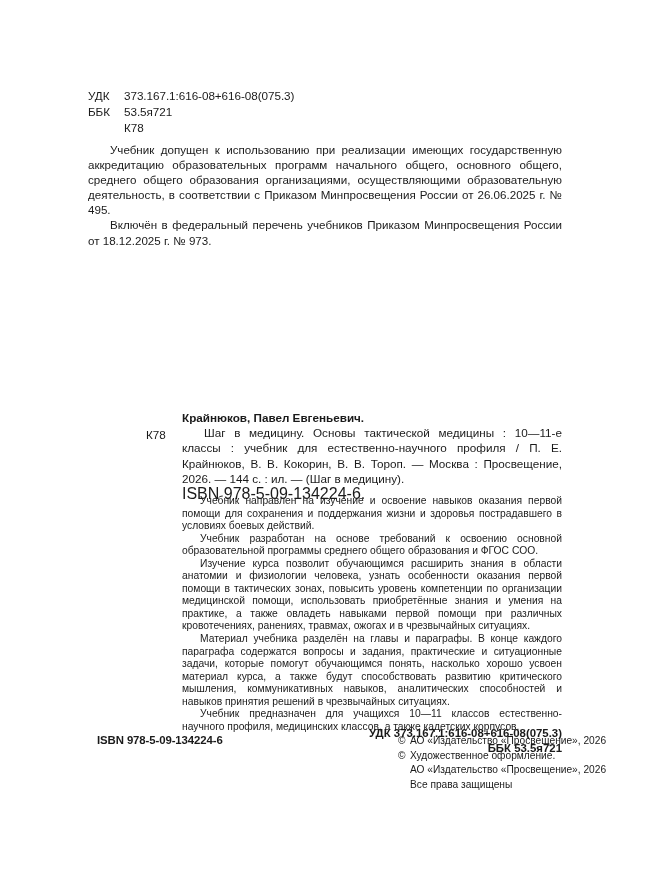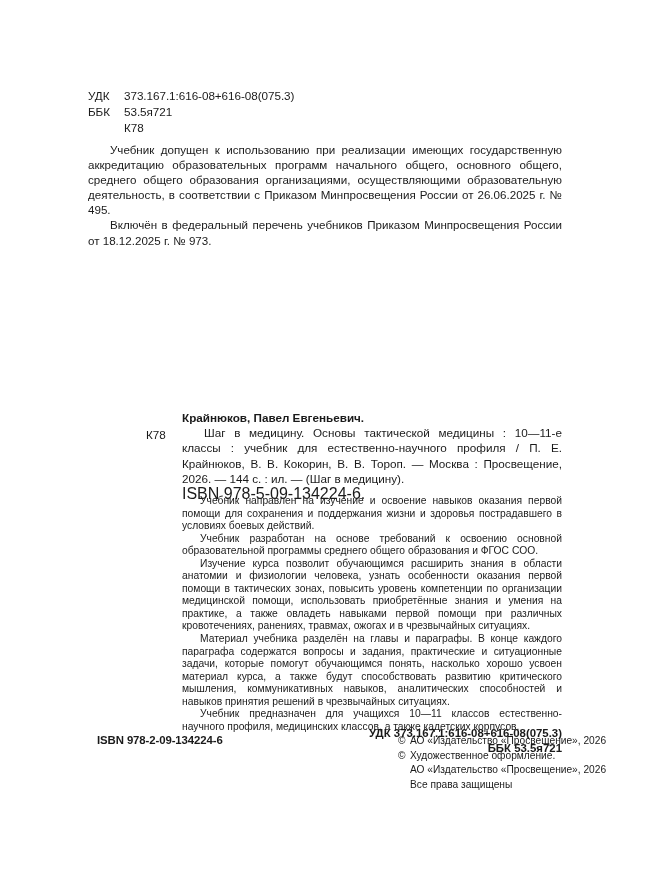--- a/index.html
+++ b/index.html
@@ -214,21 +214,21 @@
     <p>Изучение курса позволит обучающимся расширить знания в области анатомии и физиологии человека, узнать особенности оказания первой помощи в тактических зонах, повысить уровень компетенции по организации медицинской помощи, использовать приобретённые знания и умения на практике, а также овладеть навыками первой помощи при различных кровотечениях, ранениях, травмах, ожогах и в чрезвычайных ситуациях.</p>
     <p>Материал учебника разделён на главы и параграфы. В конце каждого параграфа содержатся вопросы и задания, практические и ситуационные задачи, которые помогут обучающимся понять, насколько хорошо усвоен материал курса, а также будут способствовать развитию критического мышления, коммуникативных навыков, аналитических способностей и навыков принятия решений в чрезвычайных ситуациях.</p>
     <p>Учебник предназначен для учащихся 10—11 классов естественно-научного профиля, медицинских классов, а также кадетских корпусов.</p>
   </div>
 
   <div class="codes-bottom">
     <div>УДК 373.167.1:616-08+616-08(075.3)</div>
     <div>ББК 53.5я721</div>
   </div>
 
-  <div class="footer-isbn">ISBN 978-2-09-134224-6</div>
+  <div class="footer-isbn">ISBN 978-5-09-134224-6</div>
 
   <div class="copyright">
     <div class="cline">
       <span class="mark">©</span>
       <span class="ctext">АО «Издательство «Просвещение», 2026</span>
     </div>
     <div class="cline">
       <span class="mark">©</span>
       <span class="ctext">Художественное оформление.</span>
     </div>

